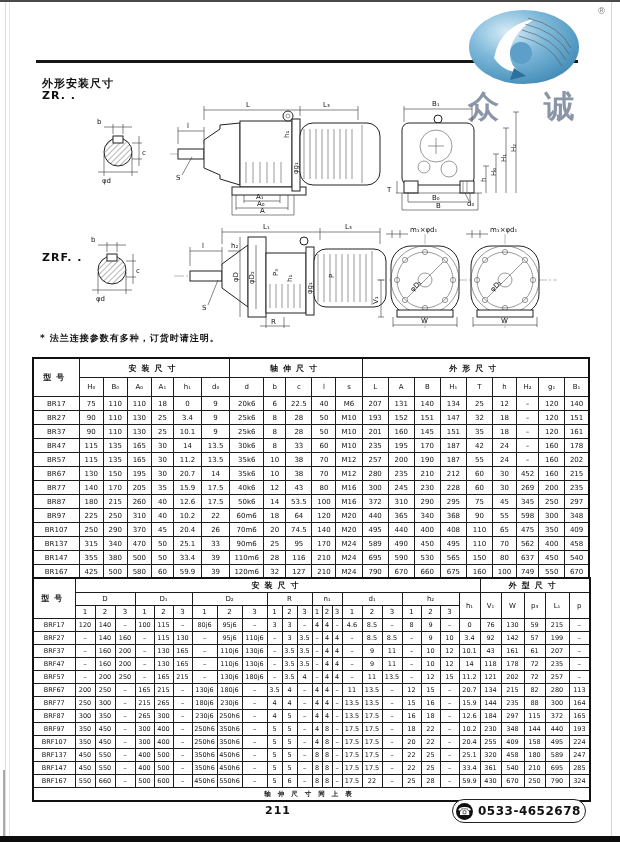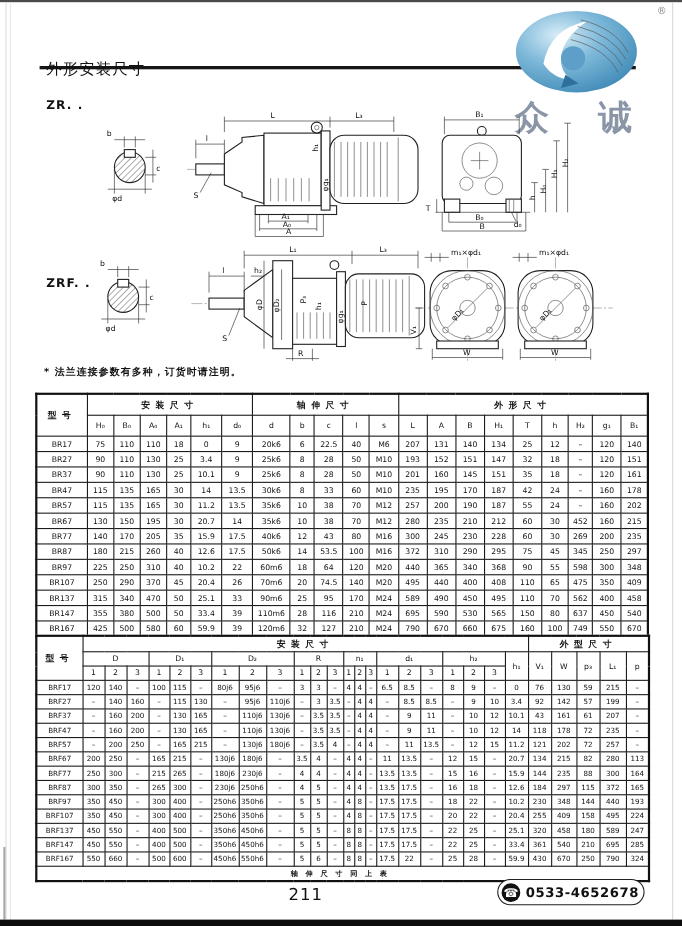--- a/index.html
+++ b/index.html
@@ -8,21 +8,21 @@
   .abs{position:absolute}
   
   .edge-top{left:0;top:0;width:620px;height:2px;background:#4a4a4a}
   .edge-bottom{left:0;top:836px;width:620px;height:6px;background:#0d0d0d}
   .edge-left1{left:5px;top:2px;width:1px;height:834px;background:#ddd}
   .edge-left2{left:9px;top:2px;width:1px;height:834px;background:#e7e7e7}
   .edge-right{left:611px;top:2px;width:1px;height:834px;background:#d7d7d7}
   .edge-left-dark{left:3px;top:770px;width:2px;height:66px;background:#aaa}
   
   .rule{left:36px;top:60px;width:542px;height:3px;background:#161616}
-  .page-title{left:42px;top:54px;font-size:14px;font-weight:400;letter-spacing:1px}
+  .page-title{left:42px;top:76px;font-size:11px;font-weight:700;letter-spacing:1px}
   .tag{font-size:11px;font-weight:700;letter-spacing:1px}
   .tag-zr{left:42px;top:89px}
   .tag-zrf{left:42px;top:251px}
   .note{left:40px;top:332px;font-size:9px;font-weight:700;letter-spacing:1px}
   
   .logo{left:466px;top:6px}
   .reg{left:597px;top:6px;font-size:9px;color:#8a8a8a}
   .brand{left:468px;top:86px;font-size:31px;font-weight:700;color:#8a96a8;letter-spacing:17px;white-space:nowrap}
   
   svg.dz{position:absolute}
@@ -37,21 +37,21 @@
   #t2{left:32px;top:577px;width:558px}
   th,td{border:1px solid #1c1c1c;text-align:center;vertical-align:middle;padding:0;overflow:hidden;white-space:nowrap}
   th{font-weight:400;font-size:7px}
   #t1 td{height:13px;font-size:7px}
   #t2 td{height:12px;font-size:6.5px}
   #t2 th{height:12px}
   .grp{font-weight:700;font-size:8px;letter-spacing:5px;height:18px}
   #t2 .grp{height:13px}
   .foot{font-weight:700;font-size:7.5px;letter-spacing:7px;height:13px}
   
-  .pageno{left:0;top:804px;width:556px;text-align:center;font-size:15px;font-weight:400;letter-spacing:1px}
+  .pageno{left:0;top:804px;width:556px;text-align:center;font-size:11px;font-weight:700;letter-spacing:1px}
   .phone-pill{left:452px;top:799px;width:132px;height:22px;border:1.5px solid #222;border-radius:12px;
               display:flex;align-items:center;background:#fff}
   .phone-ic{width:17px;height:17px;border-radius:50%;background:#111;color:#fff;font-size:11px;
             line-height:17px;text-align:center;margin:0 5px 0 3px}
   .phone-no{font-size:12px;font-weight:700;letter-spacing:.5px}
 </style>
 </head>
 <body>
 
 <div class="abs edge-top"></div>
@@ -783,21 +783,21 @@
         <td>–</td>
         <td>80j6</td>
         <td>95j6</td>
         <td>–</td>
         <td>3</td>
         <td>3</td>
         <td>–</td>
         <td>4</td>
         <td>4</td>
         <td>–</td>
-        <td>6.5</td>
+        <td>4.6</td>
         <td>8.5</td>
         <td>–</td>
         <td>8</td>
         <td>9</td>
         <td>–</td>
         <td>0</td>
         <td>76</td>
         <td>130</td>
         <td>59</td>
         <td>215</td>

